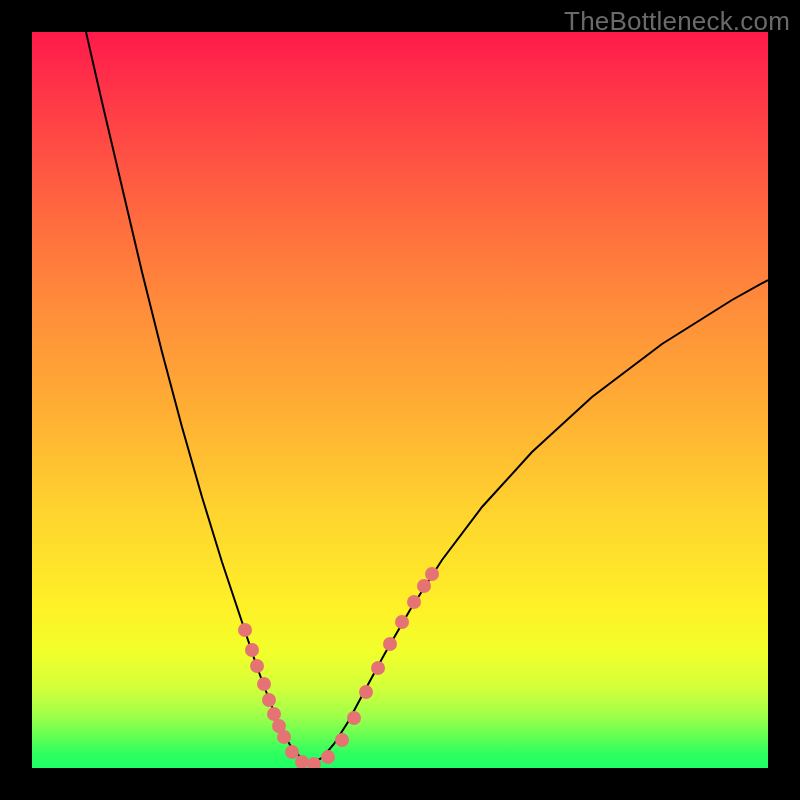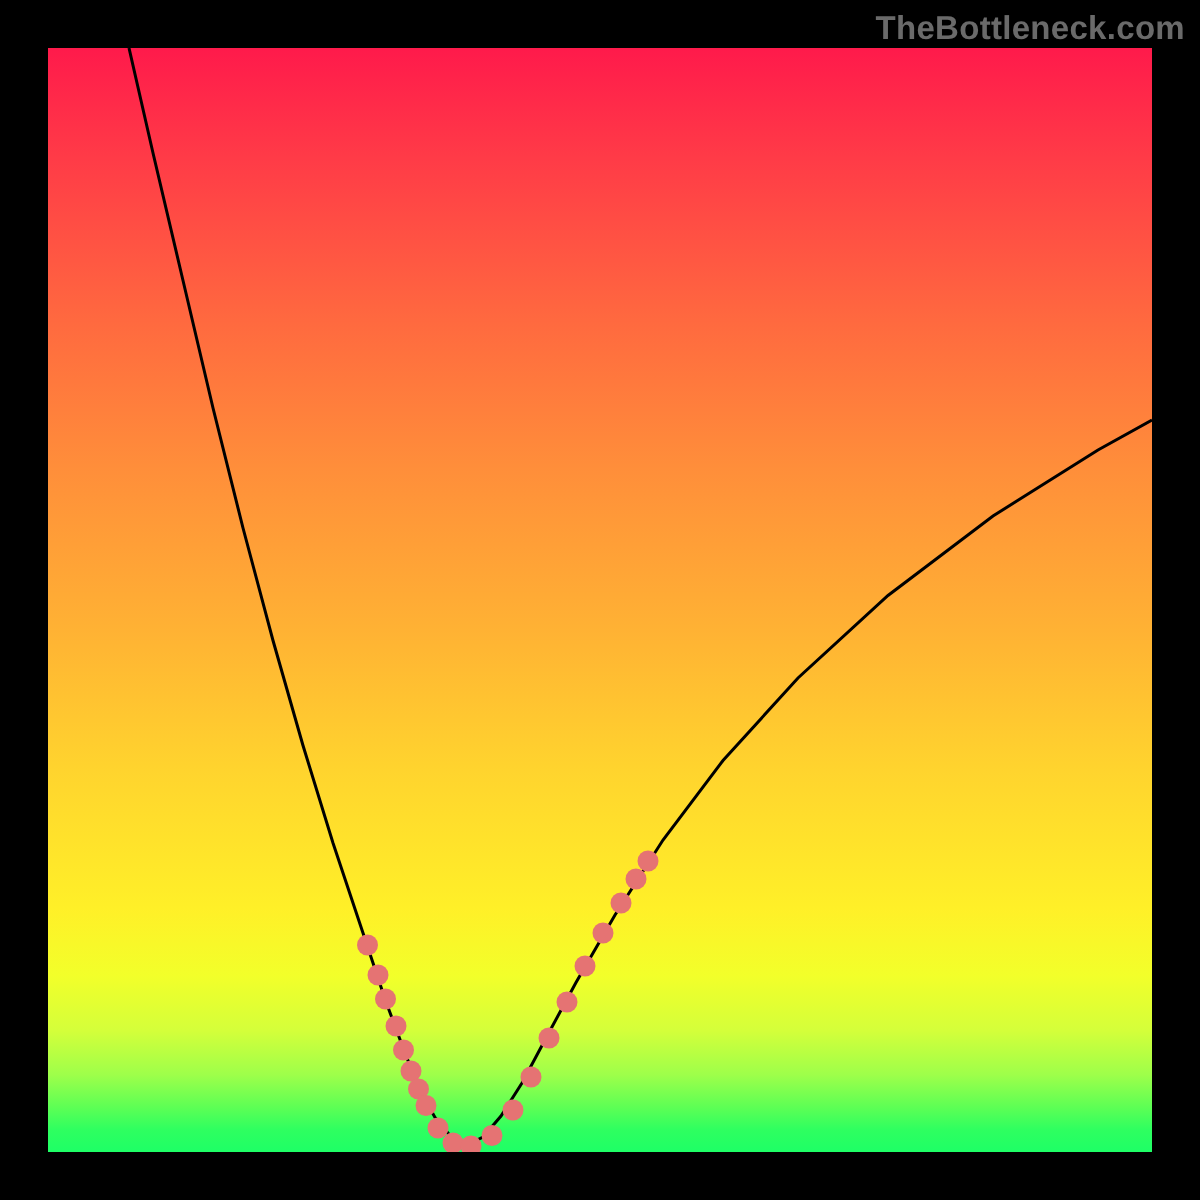--- a/index.html
+++ b/index.html
@@ -41,22 +41,22 @@
       #5cff55 96%,
       #2eff60 98%,
       #1eff66 100%
     );
   }
   .watermark {
     position: absolute;
     top: 6px;
     right: 10px;
     color: #6a6a6a;
-    font-size: 22px;
-    font-weight: 700;
+    font-size: 26px;
+    font-weight: 400;
     letter-spacing: 0.2px;
     user-select: none;
   }
   svg.curve {
     position: absolute;
     left: 0;
     top: 0;
     width: 736px;
     height: 736px;
   }

